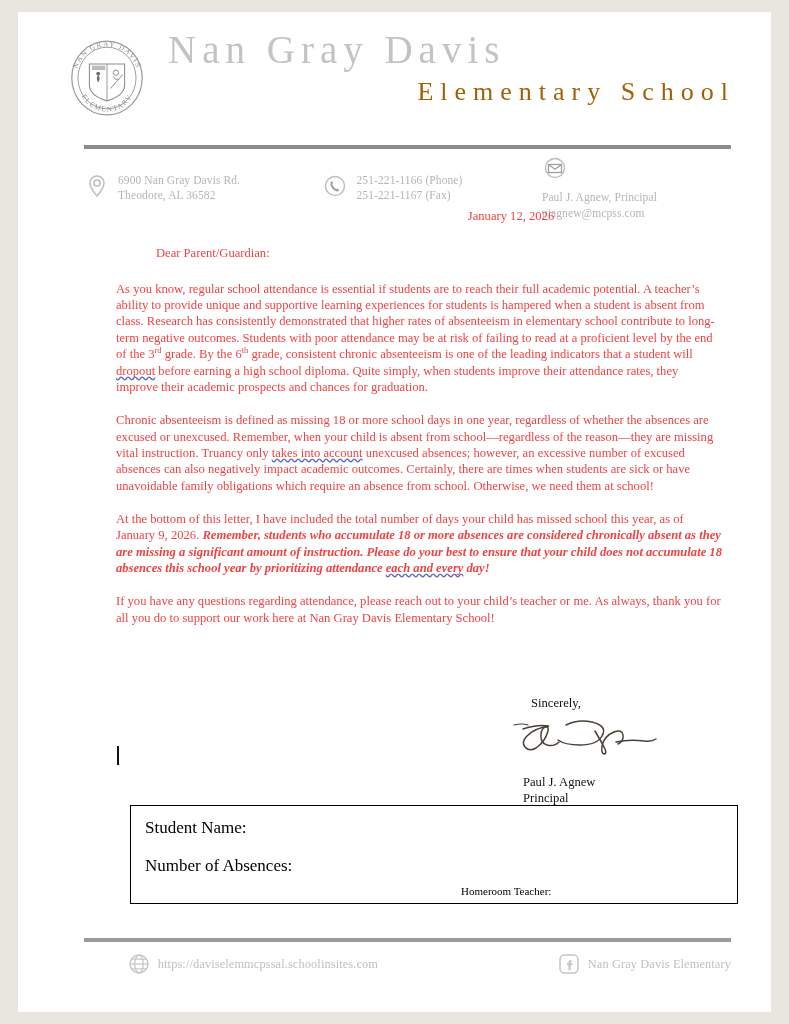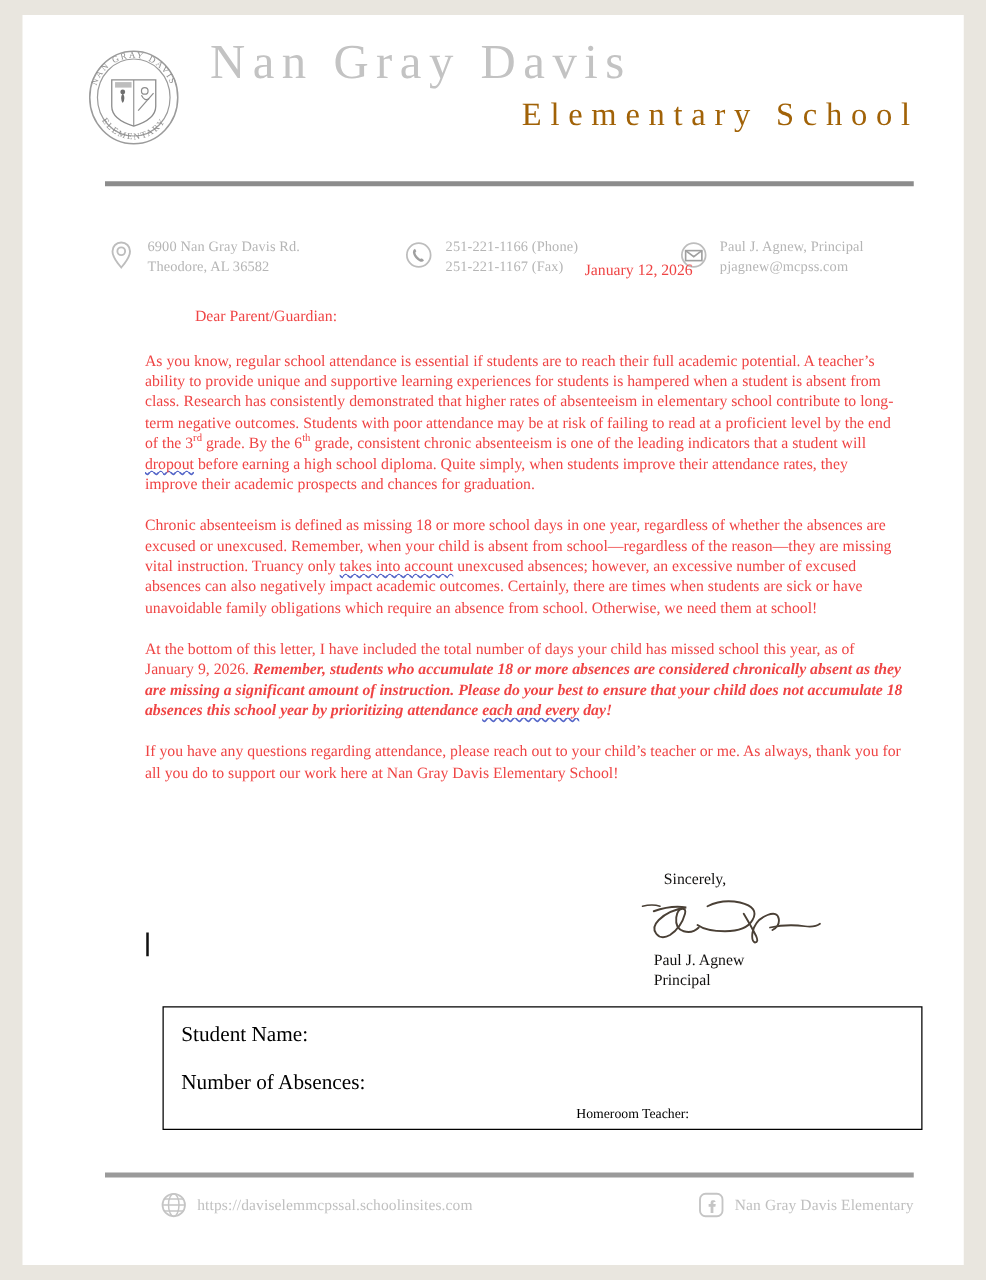--- a/index.html
+++ b/index.html
@@ -73,30 +73,29 @@
   }
 
   
   .contact-row {
     position: absolute;
     left: 66px;
     right: 24px;
     top: 142px;
     display: flex;
     align-items: center;
-    margin-top: 36px;
   }
   .contact-block {
     display: flex;
     align-items: flex-start;
     gap: 8px;
   }
   .contact-block.addr { width: 250px; }
   .contact-block.phone { width: 230px; }
-  .contact-block.email { width: 215px; }
+  .contact-block.email { width: 215px; flex-direction: column; }
   .cicon {
     flex: 0 0 auto;
     width: 26px; height: 26px;
     margin-top: 1px;
   }
   .ctext {
     font-size: 11.5px;
     line-height: 1.35;
     color: #b5b5b5;
     letter-spacing: 0.1px;
@@ -135,21 +134,21 @@
   .sig-area {
     position: absolute;
     left: 505px;
     top: 684px;
     width: 230px;
     font-size: 12.6px;
     color: #12100f;
   }
   .sincerely { margin-left: 8px; }
   .sig-svg { margin: 2px 0 0 -12px; display: block; }
-  .sig-name { margin-top: 0; line-height: 1.25; }
+  .sig-name { margin-top: 14px; line-height: 1.25; }
 
   .caret {
     position: absolute;
     left: 99px;
     top: 734px;
     width: 2px;
     height: 19px;
     background: #111111;
   }
 

